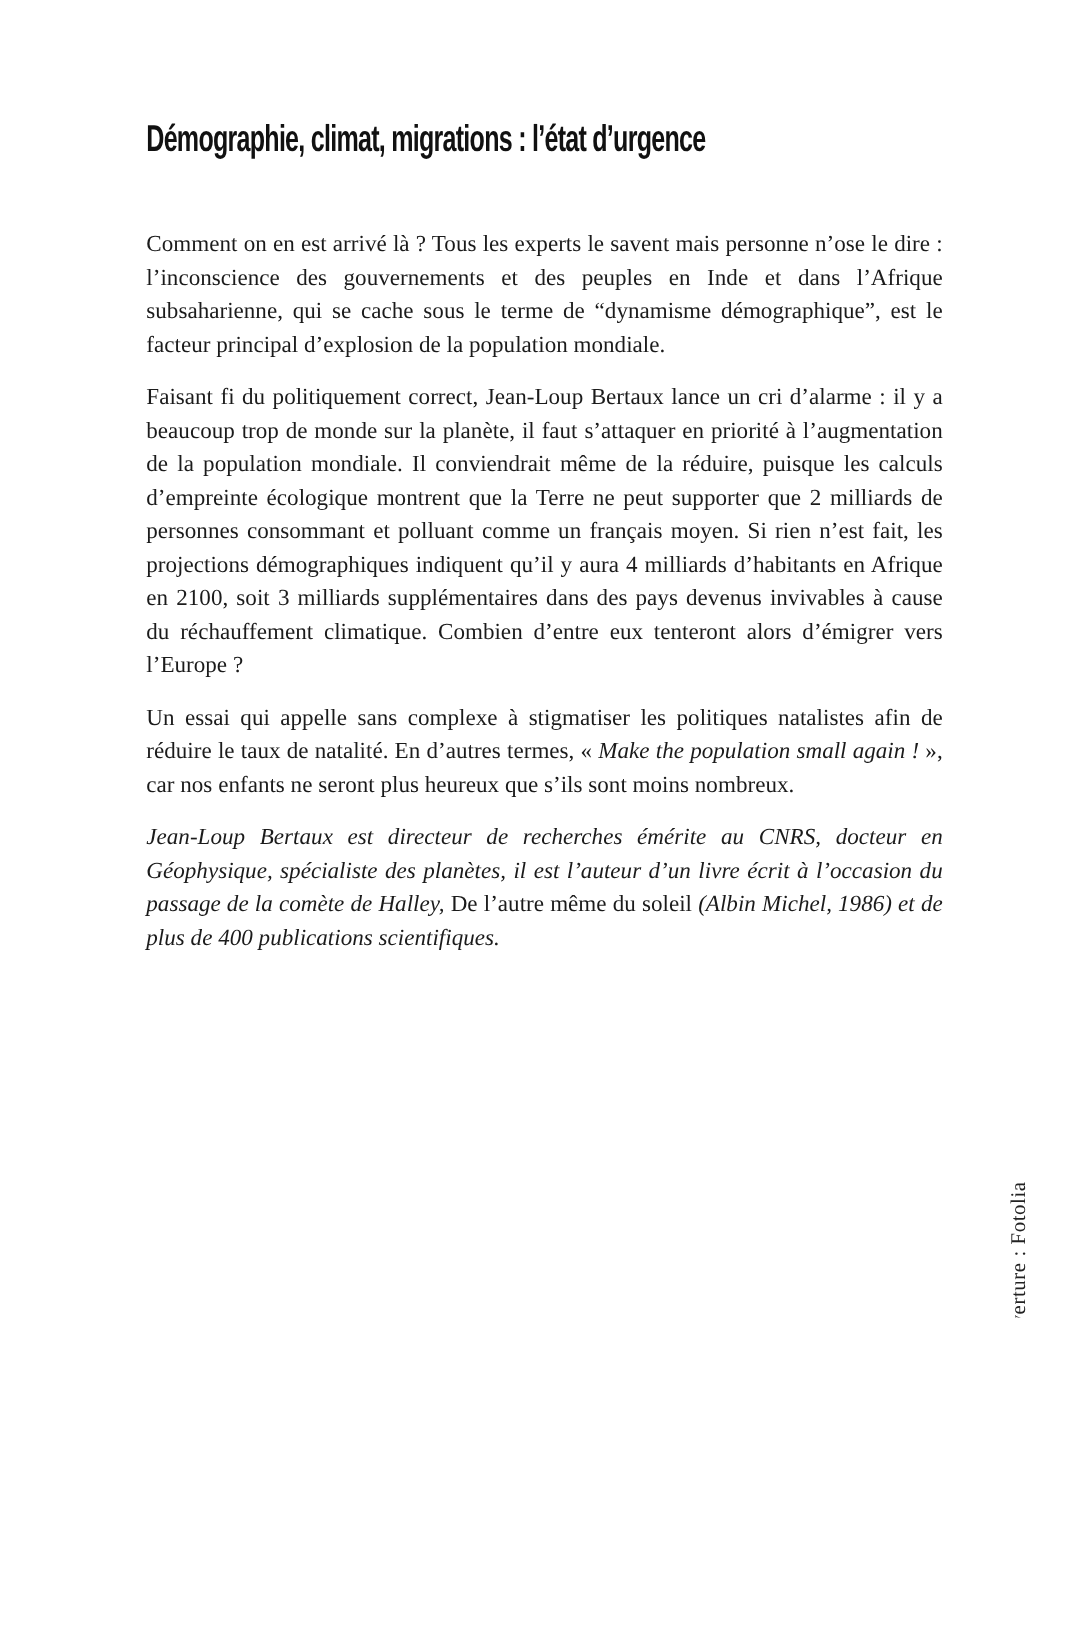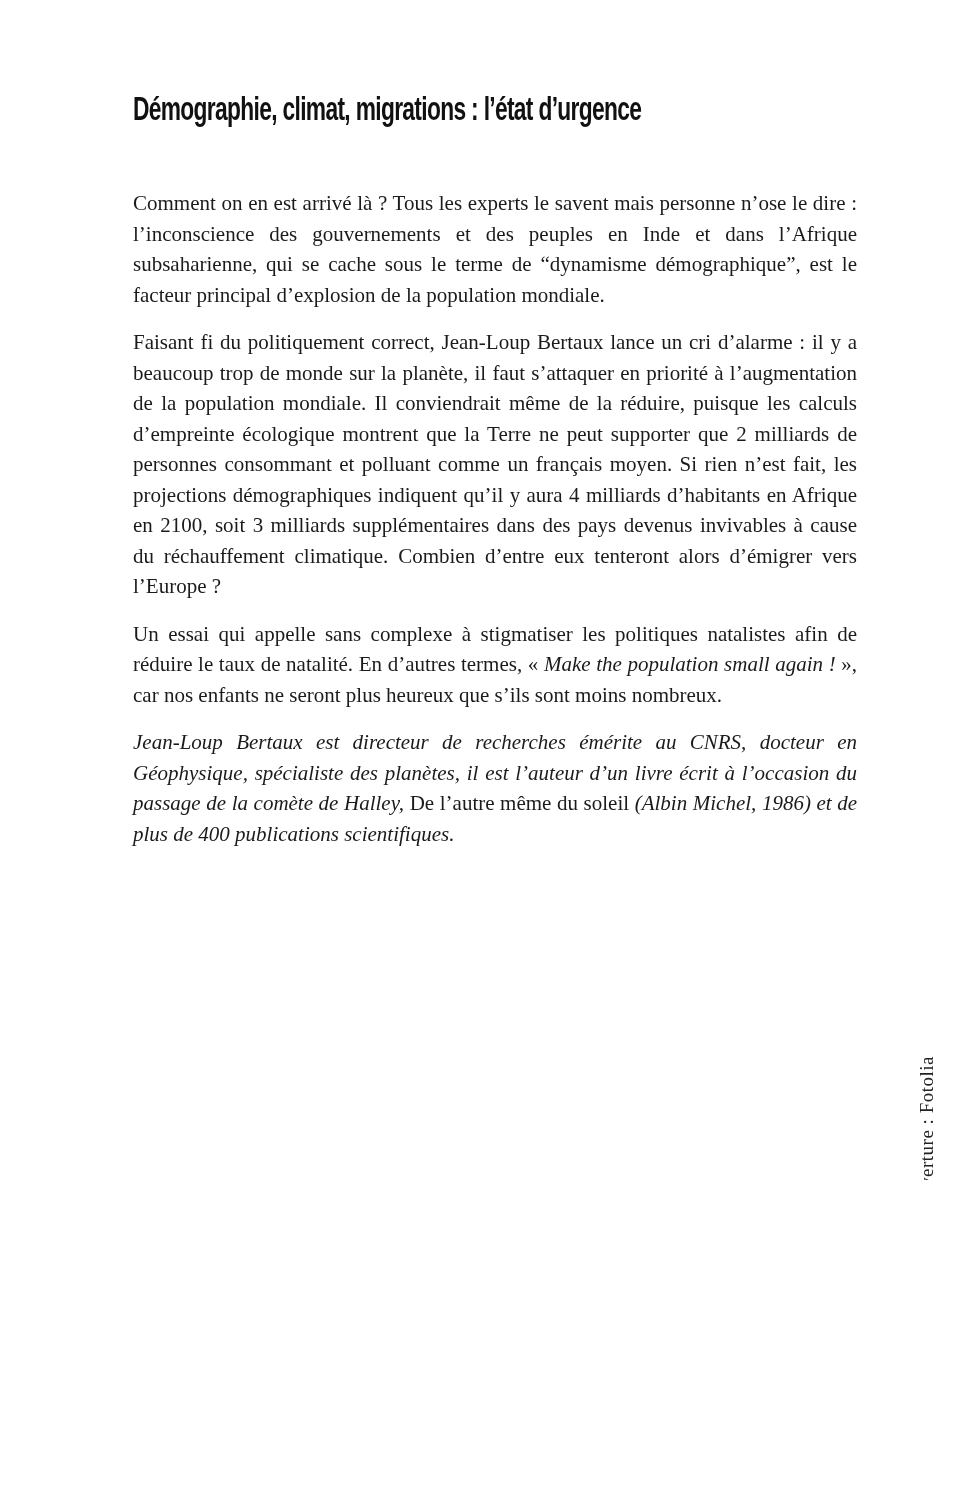--- a/index.html
+++ b/index.html
@@ -9,20 +9,21 @@
     background: #ffffff;
   }
   .page {
     position: relative;
     width: 968px;
     height: 1180px;
     background: #ffffff;
     color: #1b1b1b;
     overflow: hidden;
     font-family: "Liberation Serif", serif;
+    margin-top: 18px;
   }
   .content {
     position: absolute;
     left: 133px;
     top: 88px;
     width: 724px;
   }
   .title {
     margin: 0 0 60px 0;
     font-family: "Liberation Sans", sans-serif;

